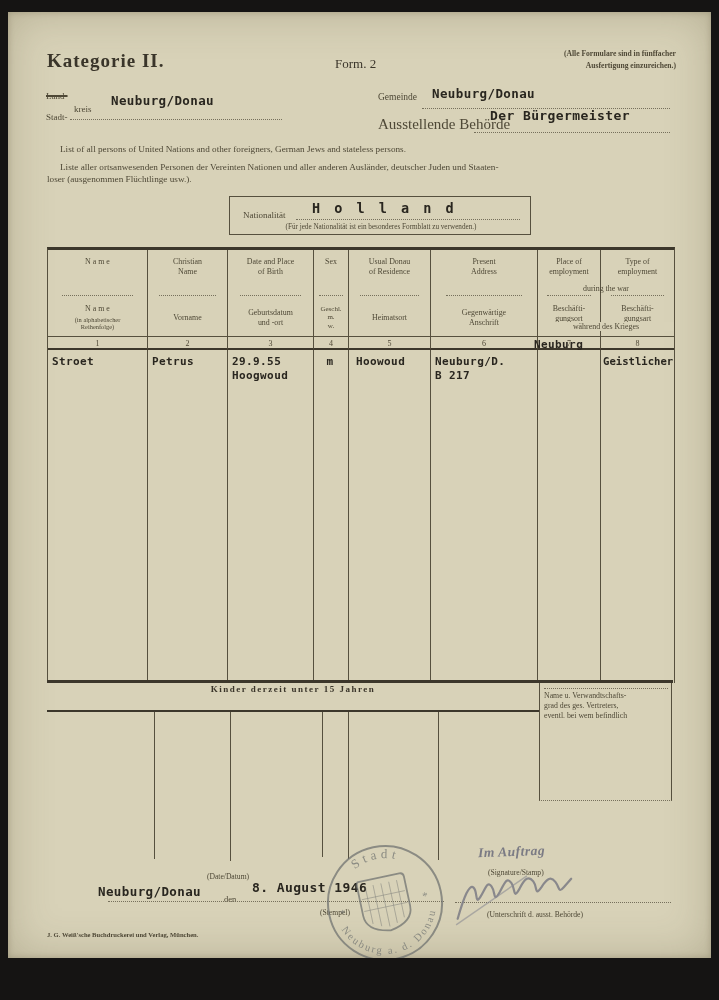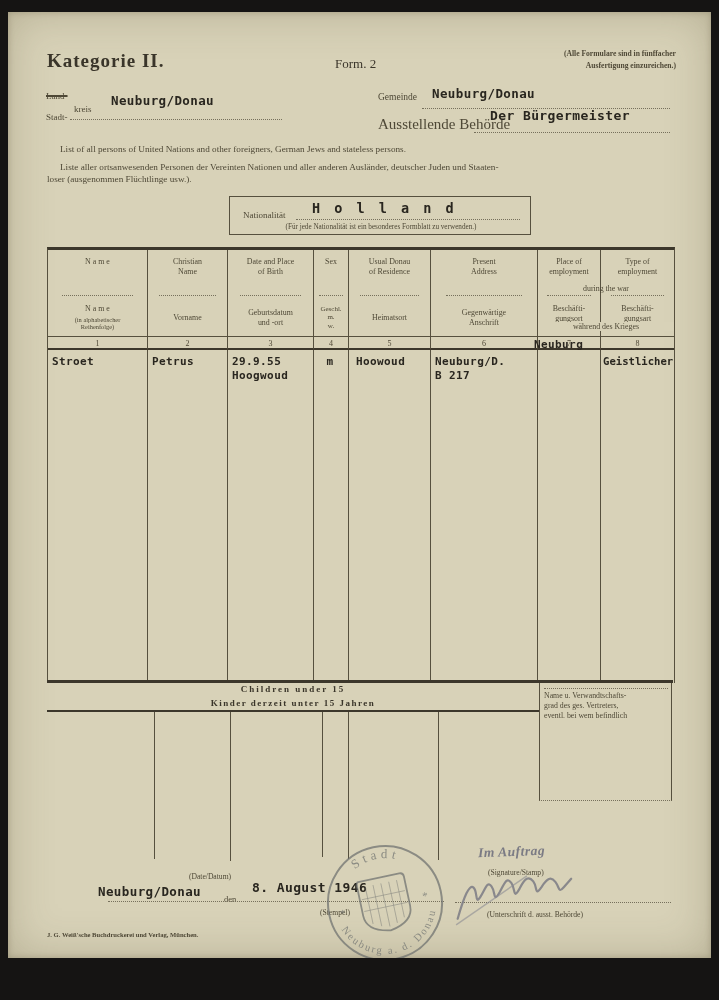--- a/index.html
+++ b/index.html
@@ -212,38 +212,37 @@
       <span class="typed" style="position:absolute;left:-4px;top:-12px;font-size:11px;">Neuburg</span>
     </div>
     <div class="c bc typed last" style="padding-left:2px;font-size:10.6px;letter-spacing:0;">Geistlicher</div>
 
     <div class="war abs" style="top:34px;background:transparent;">during the war</div>
     <div class="war abs" style="top:72px;background:var(--paper);">während des Krieges</div>
   </div>
 
   <div class="abs hline" style="left:39px;top:668px;width:626px;height:2.5px;"></div>
   <div class="abs" style="left:39px;top:671px;width:492px;height:27px;border-bottom:2px solid var(--line-thick);">
-    <div class="band-title">Children under 15</div>
     <div class="band-title" style="letter-spacing:1.5px;">Kinder derzeit unter 15 Jahren</div>
   </div>
 
   <div class="abs" style="left:531px;top:670.5px;width:133px;height:118px;border-left:1.3px solid var(--line);border-right:1px solid var(--line);border-bottom:1.3px dotted var(--dot);box-sizing:border-box;padding:3px 3px 0 4px;">
     <div class="dotline" style="margin:2px 0 2px 0;"></div>
     <div class="guardian pre">Name u. Verwandtschafts-
 grad des ges. Vertreters,
 eventl. bei wem befindlich</div>
   </div>
 
   <div class="abs vline" style="left:146px;top:700px;height:147px;"></div>
   <div class="abs vline" style="left:222px;top:700px;height:149px;"></div>
   <div class="abs vline" style="left:314px;top:700px;height:145px;"></div>
   <div class="abs vline" style="left:340px;top:700px;height:147px;"></div>
   <div class="abs vline" style="left:430px;top:700px;height:148px;"></div>
 
-  <div class="abs flabel" style="left:162px;top:860px;width:80px;text-align:center;">(Date/Datum)</div>
+  <div class="abs flabel" style="left:180px;top:860px;width:80px;text-align:center;">(Date/Datum)</div>
   <div class="abs typed" style="left:90px;top:872px;font-size:12.5px;">Neuburg/Donau</div>
   <div class="abs printed" style="left:216px;top:882px;font-size:8.5px;">den</div>
   <div class="abs typed" style="left:244px;top:868px;font-size:13px;">8. August 1946</div>
   <div class="abs dotline" style="left:100px;top:889px;width:336px;"></div>
   <div class="abs flabel" style="left:312px;top:896px;">(Stempel)</div>
 
   <div class="abs dotline" style="left:447px;top:890px;width:216px;"></div>
   <div class="abs imauftrag" style="left:470px;top:832px;">Im Auftrag</div>
   <div class="abs flabel" style="left:480px;top:856px;">(Signature/Stamp)</div>
 

